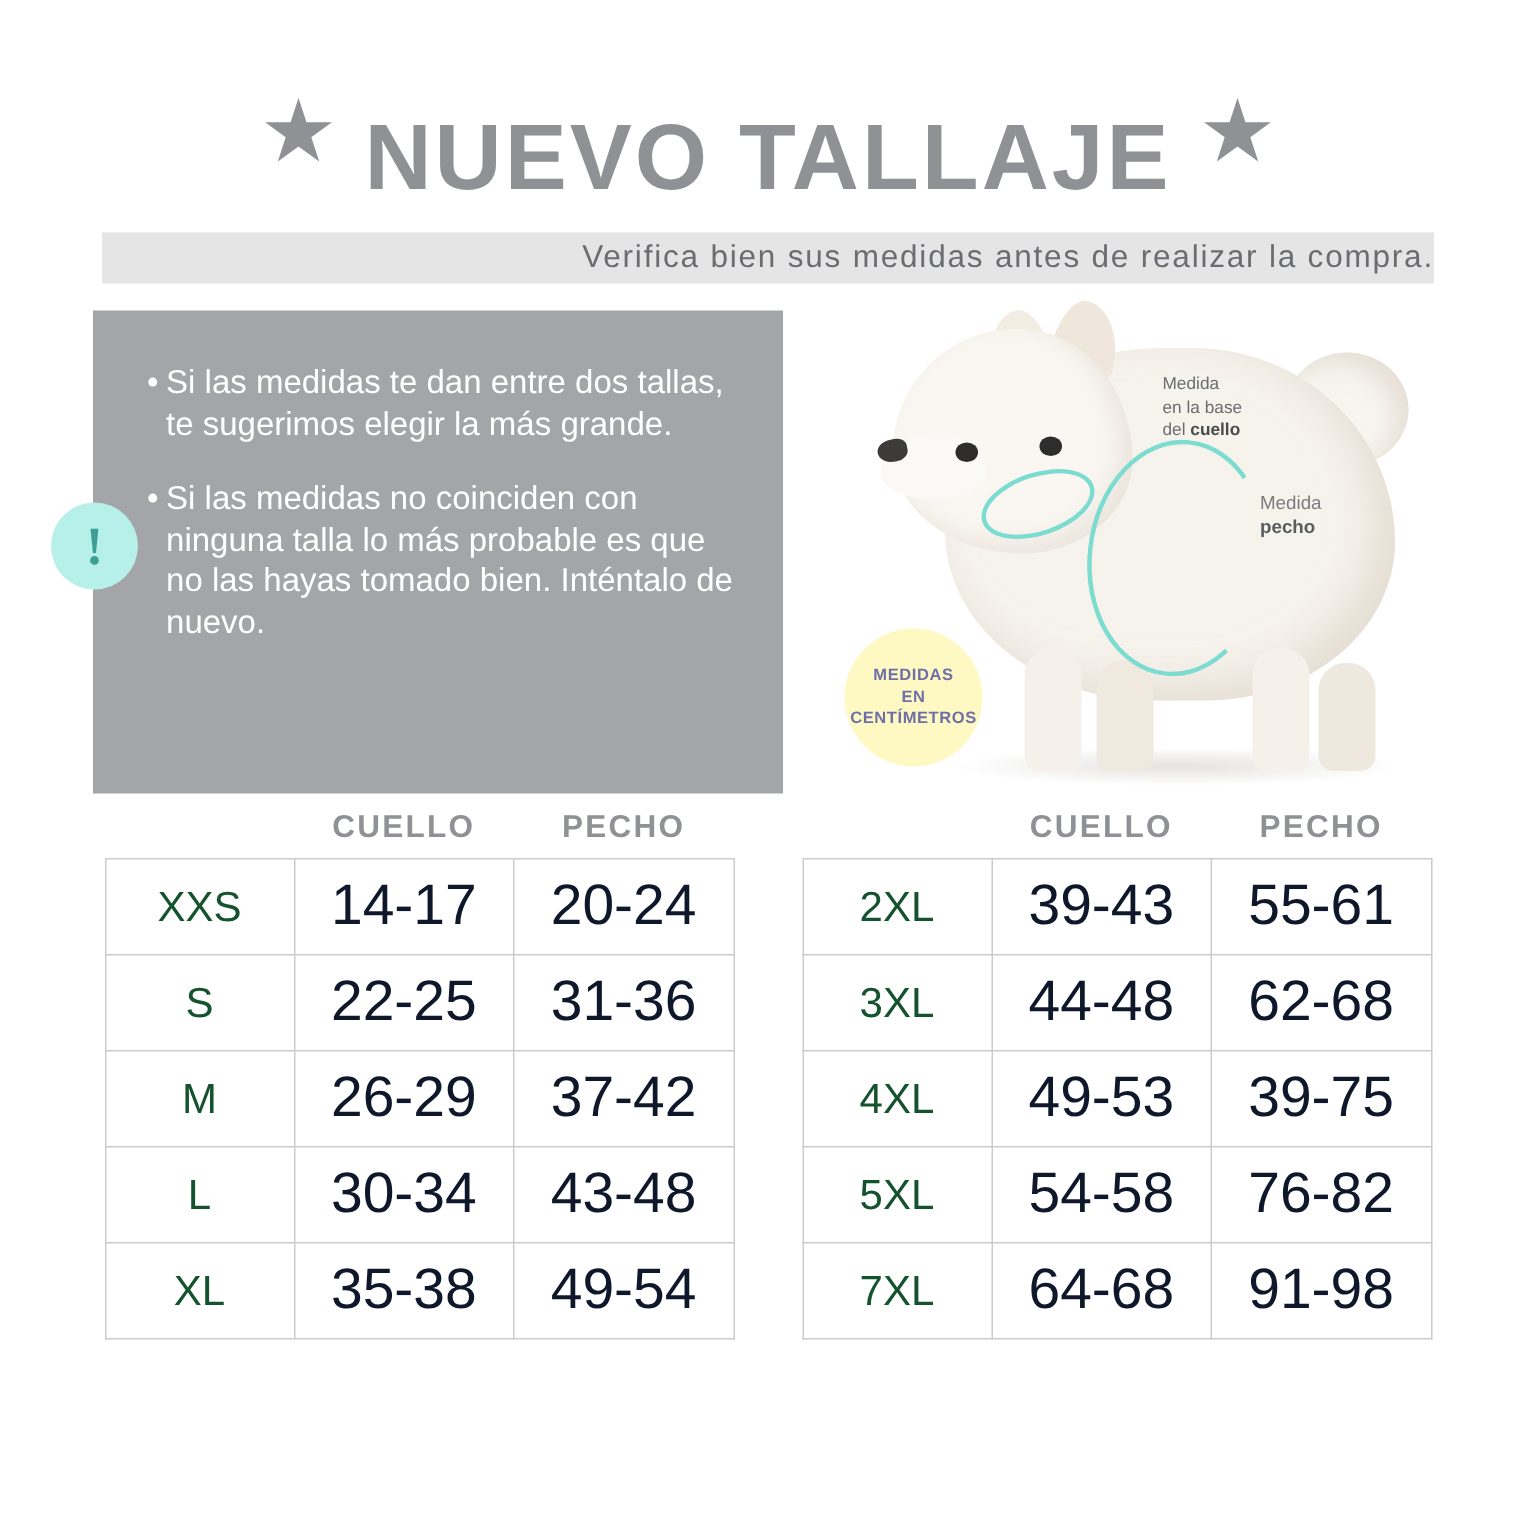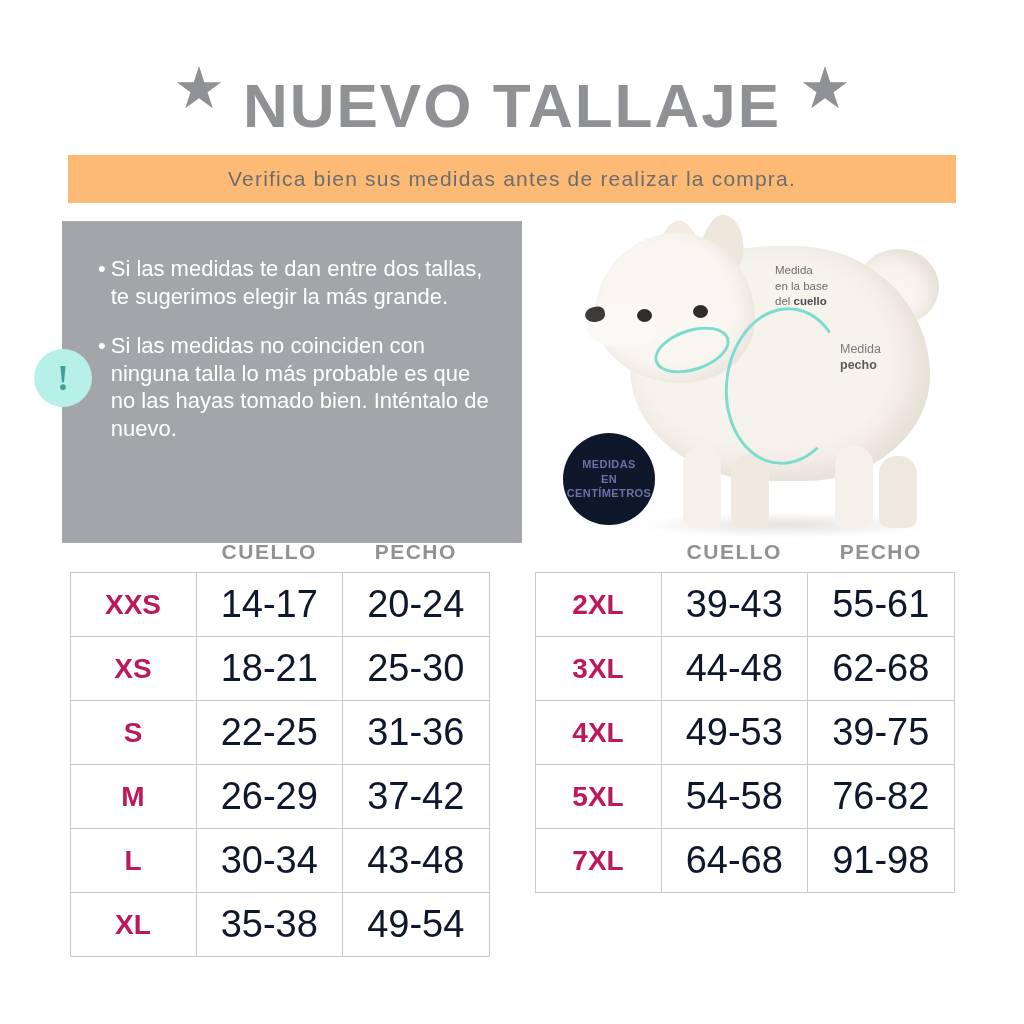--- a/index.html
+++ b/index.html
@@ -22,23 +22,23 @@
     display: inline-block;
   }
   .main-title {
     font-size: 62px; font-weight: bold; color: #8f9194;
     letter-spacing: 2px; white-space: nowrap; margin-top: 36px;
   }
 
   
   .subtitle-band {
     margin: 14px 68px 0 68px;
-    background: #fdba74;
-    height: 48px;
-    display: flex; align-items: center; justify-content: center;
+    background: #e5e5e5;
+    height: 34px;
+    display: flex; align-items: center; justify-content: flex-end;
   }
   .subtitle-text {
     color: #6b6d70; font-size: 21px; letter-spacing: 1.2px;
     white-space: nowrap;
   }
 
   
   .middle {
     position: relative;
     margin-top: 18px;
@@ -173,21 +173,21 @@
   .label-cuello b { color: #4a4c4f; }
   .label-pecho {
     position: absolute; left: 305px; top: 130px;
     font-size: 12.5px; color: #7b7d80; line-height: 1.3;
   }
   .label-pecho b { color: #5a5c5f; }
 
   .cm-badge {
     position: absolute; left: 28px; top: 222px;
     width: 92px; height: 92px; border-radius: 50%;
-    background: #0f172a;
+    background: #fef9c3;
     display: flex; flex-direction: column;
     align-items: center; justify-content: center;
     color: #6f6fa8; font-size: 11px; font-weight: bold;
     letter-spacing: .4px; line-height: 1.35; text-align: center;
   }
 
   
   .tables {
     position: absolute;
     top: 540px; left: 0; width: 1024px;
@@ -202,21 +202,21 @@
   }
   th.blank { width: 126px; }
   td {
     border: 1px solid #c9cbce;
     height: 64px;
     text-align: center;
     font-size: 38px;
     color: #0f172a;
   }
   td.size {
-    font-weight: bold; color: #be185d; width: 126px; font-size: 28px; margin-left: 13px;
+    font-weight: normal; color: #14532d; width: 126px; font-size: 28px; margin-left: 13px;
   }
 </style>
 </head>
 <body>
 
 <div class="title-row">
   <span class="star">★</span>
   <span class="main-title">NUEVO TALLAJE</span>
   <span class="star">★</span>
 </div>
@@ -291,25 +291,20 @@
           <th>PECHO</th>
         </tr>
       </thead>
       <tbody>
         <tr>
           <td class="size">XXS</td>
           <td>14-17</td>
           <td>20-24</td>
         </tr>
         <tr>
-          <td class="size">XS</td>
-          <td>18-21</td>
-          <td>25-30</td>
-        </tr>
-        <tr>
           <td class="size">S</td>
           <td>22-25</td>
           <td>31-36</td>
         </tr>
         <tr>
           <td class="size">M</td>
           <td>26-29</td>
           <td>37-42</td>
         </tr>
         <tr>

